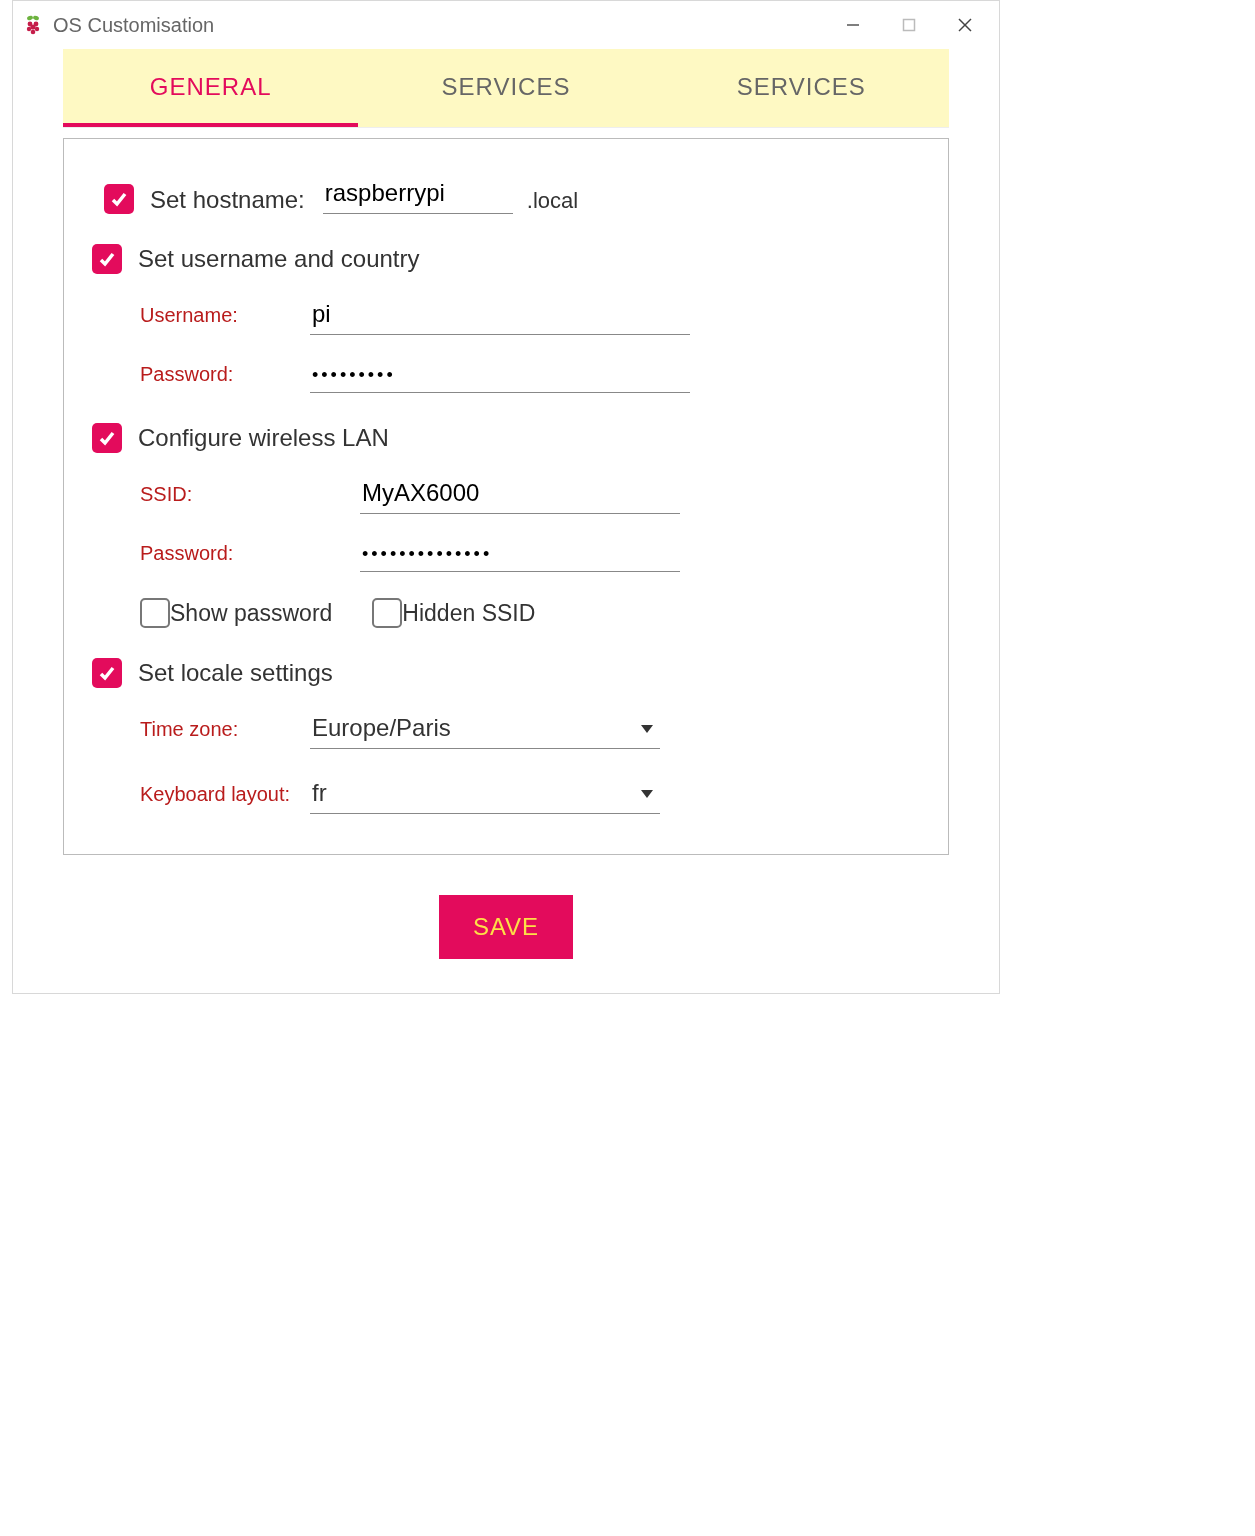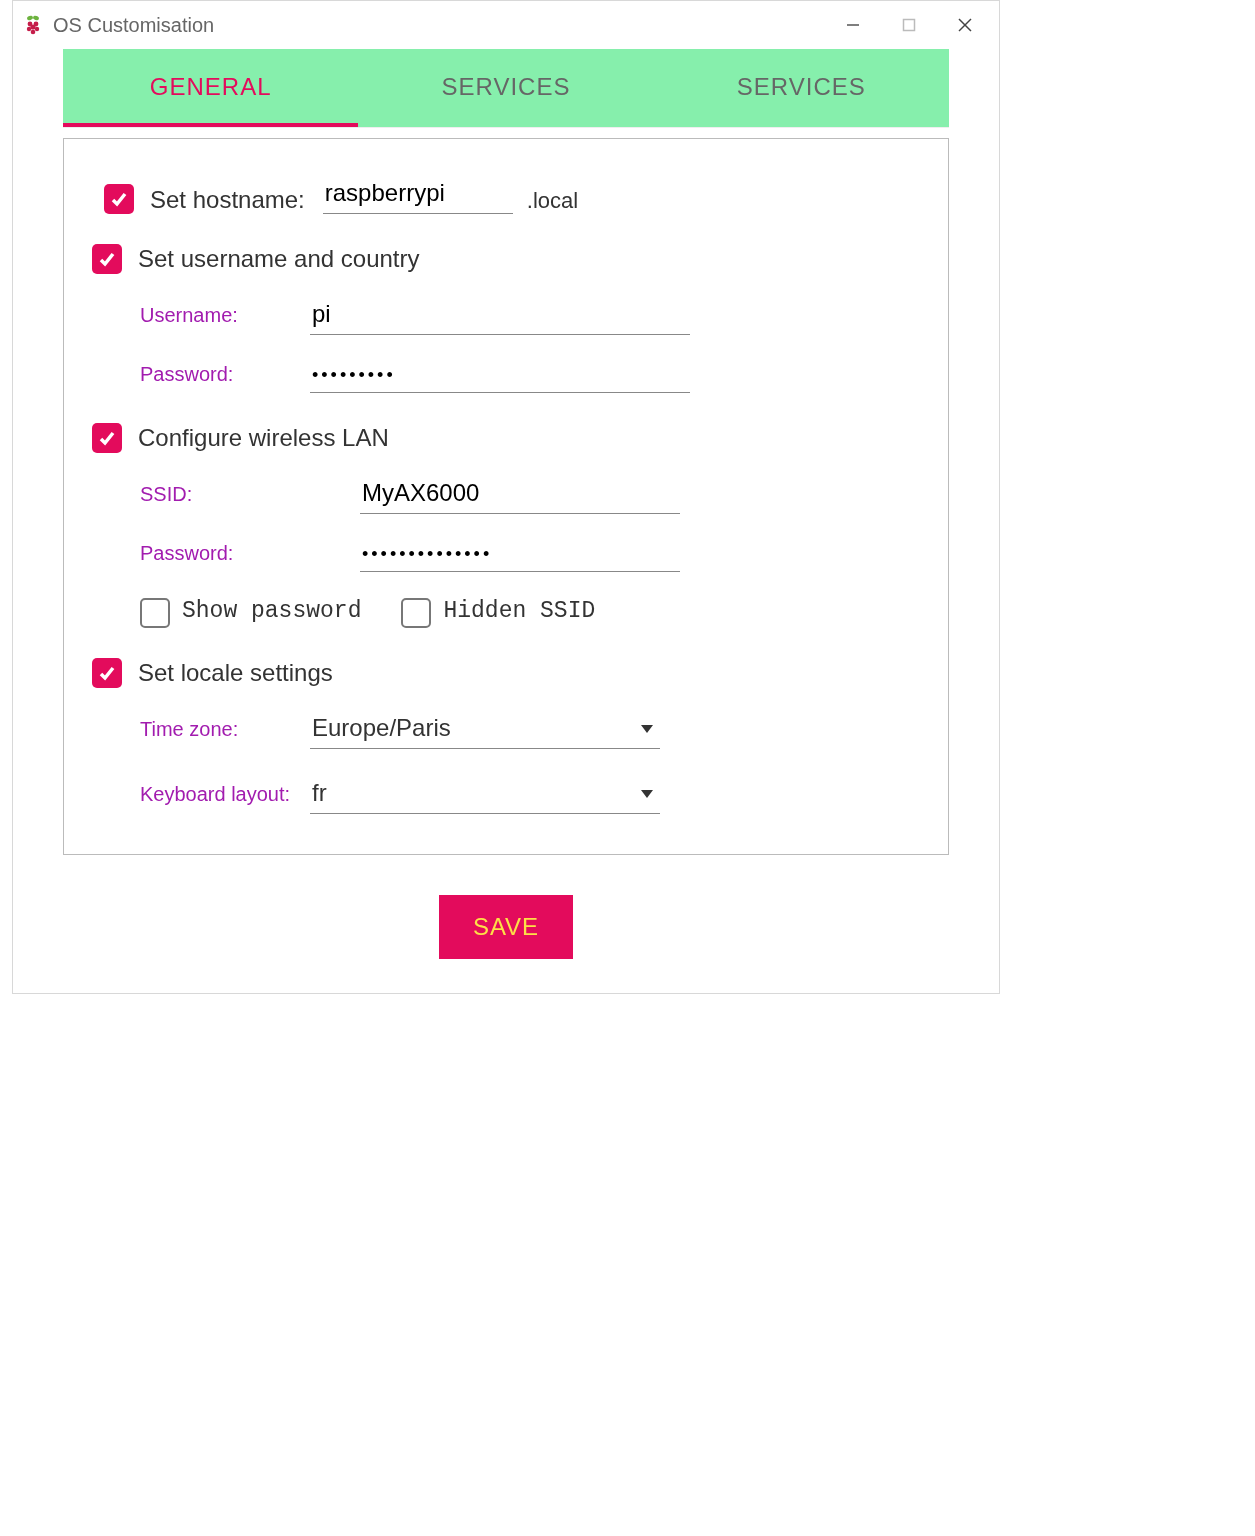--- a/index.html
+++ b/index.html
@@ -44,21 +44,21 @@
   }
   .winbtn {
     width: 56px; height: 40px;
     display: flex; align-items: center; justify-content: center;
     color: #666;
   }
   .winbtn svg { display: block; }
 
   .tabs {
     display: flex;
-    background: #86efac;
+    background: #fef9c3;
     margin: 0 50px;
     border-bottom: 1px solid #eee;
   }
   .tab {
     flex: 1;
     text-align: center;
     padding: 24px 0 22px;
     font-size: 24px;
     letter-spacing: 1px;
     color: var(--tab-muted);
@@ -119,21 +119,21 @@
   }
   .form-row {
     display: flex;
     align-items: baseline;
     margin-bottom: 26px;
   }
   .form-row.tight { margin-bottom: 18px; }
   .form-label {
     width: 170px;
     font-size: 21px;
-    color: #a21caf;
+    color: #b91c1c;
     flex-shrink: 0;
   }
   .form-label.wide { width: 220px; }
   .form-label.sm { font-size: 20px; }
 
   .input {
     border: none;
     border-bottom: 1px solid #888;
     font-size: 24px;
     padding: 4px 2px 6px;
@@ -167,24 +167,23 @@
 
   .inline-chks {
     display: flex;
     gap: 40px;
     margin-left: 48px;
     margin-bottom: 28px;
     align-items: center;
   }
   .inline-chk {
     display: flex;
-    align-items: flex-start;
-    gap: 12px;
+    align-items: center;
+    gap: 0;
     font-size: 23px;
-    font-family: Liberation Mono, monospace;
   }
   .inline-chk .chk { margin-right: 0; }
 
   .save-wrap {
     text-align: center;
     padding: 10px 0 34px;
   }
   .save-btn {
     background: var(--accent);
     color: #fde047;

